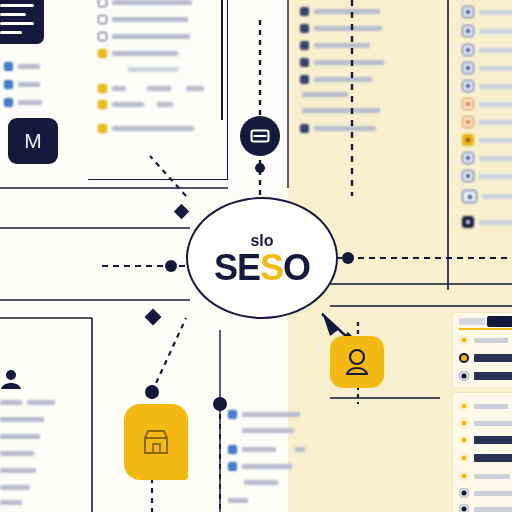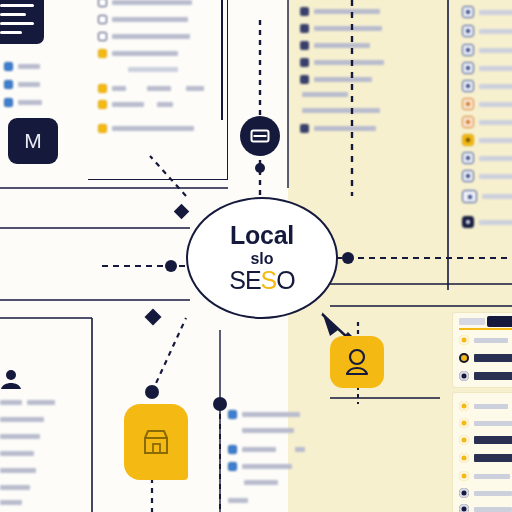--- a/index.html
+++ b/index.html
@@ -53,21 +53,21 @@
   .icn.amberf i{background:#6b5200;}
   .icn.navyf i{background:#cfd3e4;}
 
   
   .hub{position:absolute;left:186px;top:197px;width:148px;height:118px;
        border-radius:50%;background:#fff;border:2.6px solid #151a3d;
        display:flex;flex-direction:column;align-items:center;justify-content:center;
        z-index:40;}
   .hub .l1{font-size:25px;font-weight:700;color:#151a3d;line-height:1;letter-spacing:-0.3px;}
   .hub .l2{font-size:16px;font-weight:600;color:#151a3d;line-height:1;margin-top:3px;}
-  .hub .l3{font-size:25px;font-weight:400;line-height:1;margin-top:1px;letter-spacing:-1px;}
+  .hub .l3{font-size:36px;font-weight:700;line-height:1;margin-top:1px;letter-spacing:-1px;}
   .hub .l3 .n{color:#151a3d;}
   .hub .l3 .a{color:#f5b914;}
 
   
   .node-circle{position:absolute;border-radius:50%;background:#151a3d;
                display:flex;align-items:center;justify-content:center;z-index:35;}
   .node-amber{position:absolute;background:#f5b914;border-radius:13px;
               display:flex;align-items:center;justify-content:center;z-index:35;}
   .node-bubble{position:absolute;background:#f5b914;
                border-radius:16px 16px 16px 16px;z-index:35;
@@ -287,21 +287,20 @@
     <span class="tbar light" style="width:40px;"></span>
   </div>
   <div class="row blur" style="left:462px;top:216px;">
     <span class="icn navyf">
         <i></i>
       </span>
     <span class="tbar light" style="width:44px;"></span>
   </div>
 
   <div class="hub">
-    <div class="l1">Local</div>
     <div class="l2">slo</div>
     <div class="l3">
       <span class="n">SE</span><span class="a">S</span><span class="n">O</span>
     </div>
   </div>
 
   <div class="node-circle" style="left:240px;top:116px;width:40px;height:40px;">
     <svg width="20" height="14" viewBox="0 0 20 14">
       <rect x="1.5" y="1.5" width="17" height="11" rx="2" fill="none" stroke="#ffffff" stroke-width="2"></rect>
       <line x1="3.5" y1="7" x2="16.5" y2="7" stroke="#ffffff" stroke-width="2"></line>

